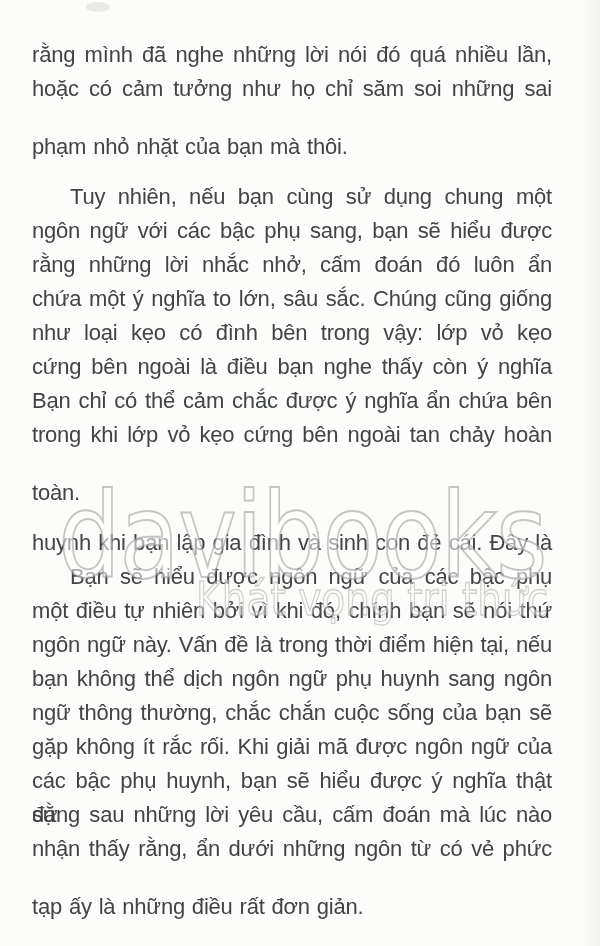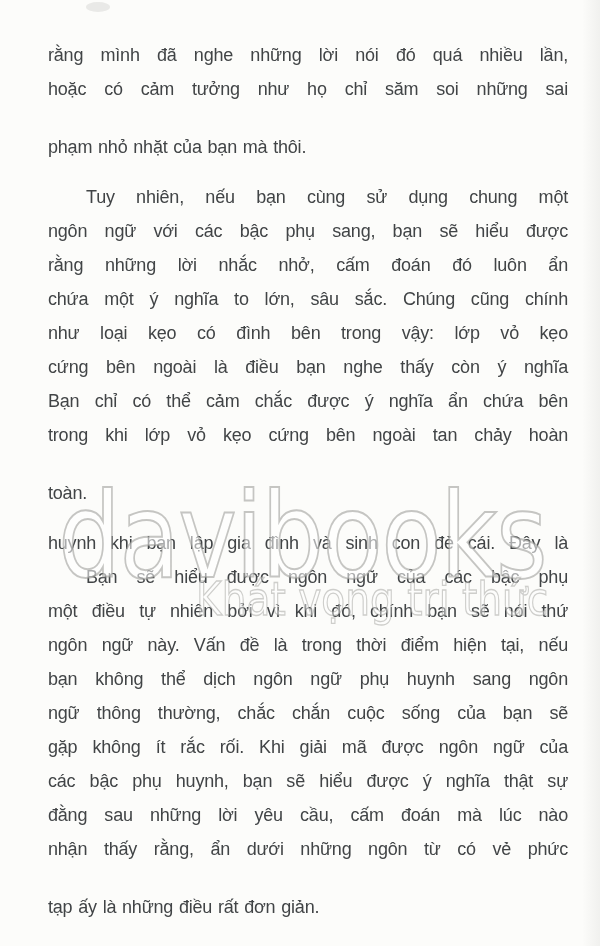--- a/index.html
+++ b/index.html
@@ -11,25 +11,25 @@
     position: relative;
     width: 600px;
     height: 946px;
     background: #fcfcfa;
     overflow: hidden;
     font-family: "Liberation Sans", "DejaVu Sans", sans-serif;
   }
   .page-text {
     position: absolute;
     top: 38px;
-    left: 48px;
+    left: 32px;
     width: 520px;
     z-index: 1;
     color: #414446;
-    font-size: 18px;
+    font-size: 22px;
     letter-spacing: -0.2px;
     word-spacing: 1px;
   }
   .paragraph + .paragraph { margin-top: 16px; }
   .line {
     height: 34px;
     line-height: 34px;
     text-align: justify;
     text-align-last: justify;
     overflow: visible;
@@ -103,21 +103,21 @@
   <div class="page-text">
     <div class="paragraph">
         <div class="line">rằng mình đã nghe những lời nói đó quá nhiều lần,</div>
         <div class="line">hoặc có cảm tưởng như họ chỉ săm soi những sai</div>
         <div class="line last">phạm nhỏ nhặt của bạn mà thôi.</div>
       </div>
     <div class="paragraph">
         <div class="line indent">Tuy nhiên, nếu bạn cùng sử dụng chung một</div>
         <div class="line">ngôn ngữ với các bậc phụ sang, bạn sẽ hiểu được</div>
         <div class="line">rằng những lời nhắc nhở, cấm đoán đó luôn ẩn</div>
-        <div class="line">chứa một ý nghĩa to lớn, sâu sắc. Chúng cũng chính</div>
+        <div class="line">chứa một ý nghĩa to lớn, sâu sắc. Chúng cũng giống</div>
         <div class="line">như loại kẹo có đình bên trong vậy: lớp vỏ kẹo</div>
         <div class="line">cứng bên ngoài là điều bạn nghe thấy còn ý nghĩa</div>
         <div class="line">Bạn chỉ có thể cảm chắc được ý nghĩa ẩn chứa bên</div>
         <div class="line">trong khi lớp vỏ kẹo cứng bên ngoài tan chảy hoàn</div>
         <div class="line last">toàn.</div>
       </div>
     <div class="paragraph">
         <div class="line">huynh khi bạn lập gia đình và sinh con đẻ cái. Đây là</div>
         <div class="line indent">Bạn sẽ hiểu được ngôn ngữ của các bậc phụ</div>
         <div class="line">một điều tự nhiên bởi vì khi đó, chính bạn sẽ nói thứ</div>

